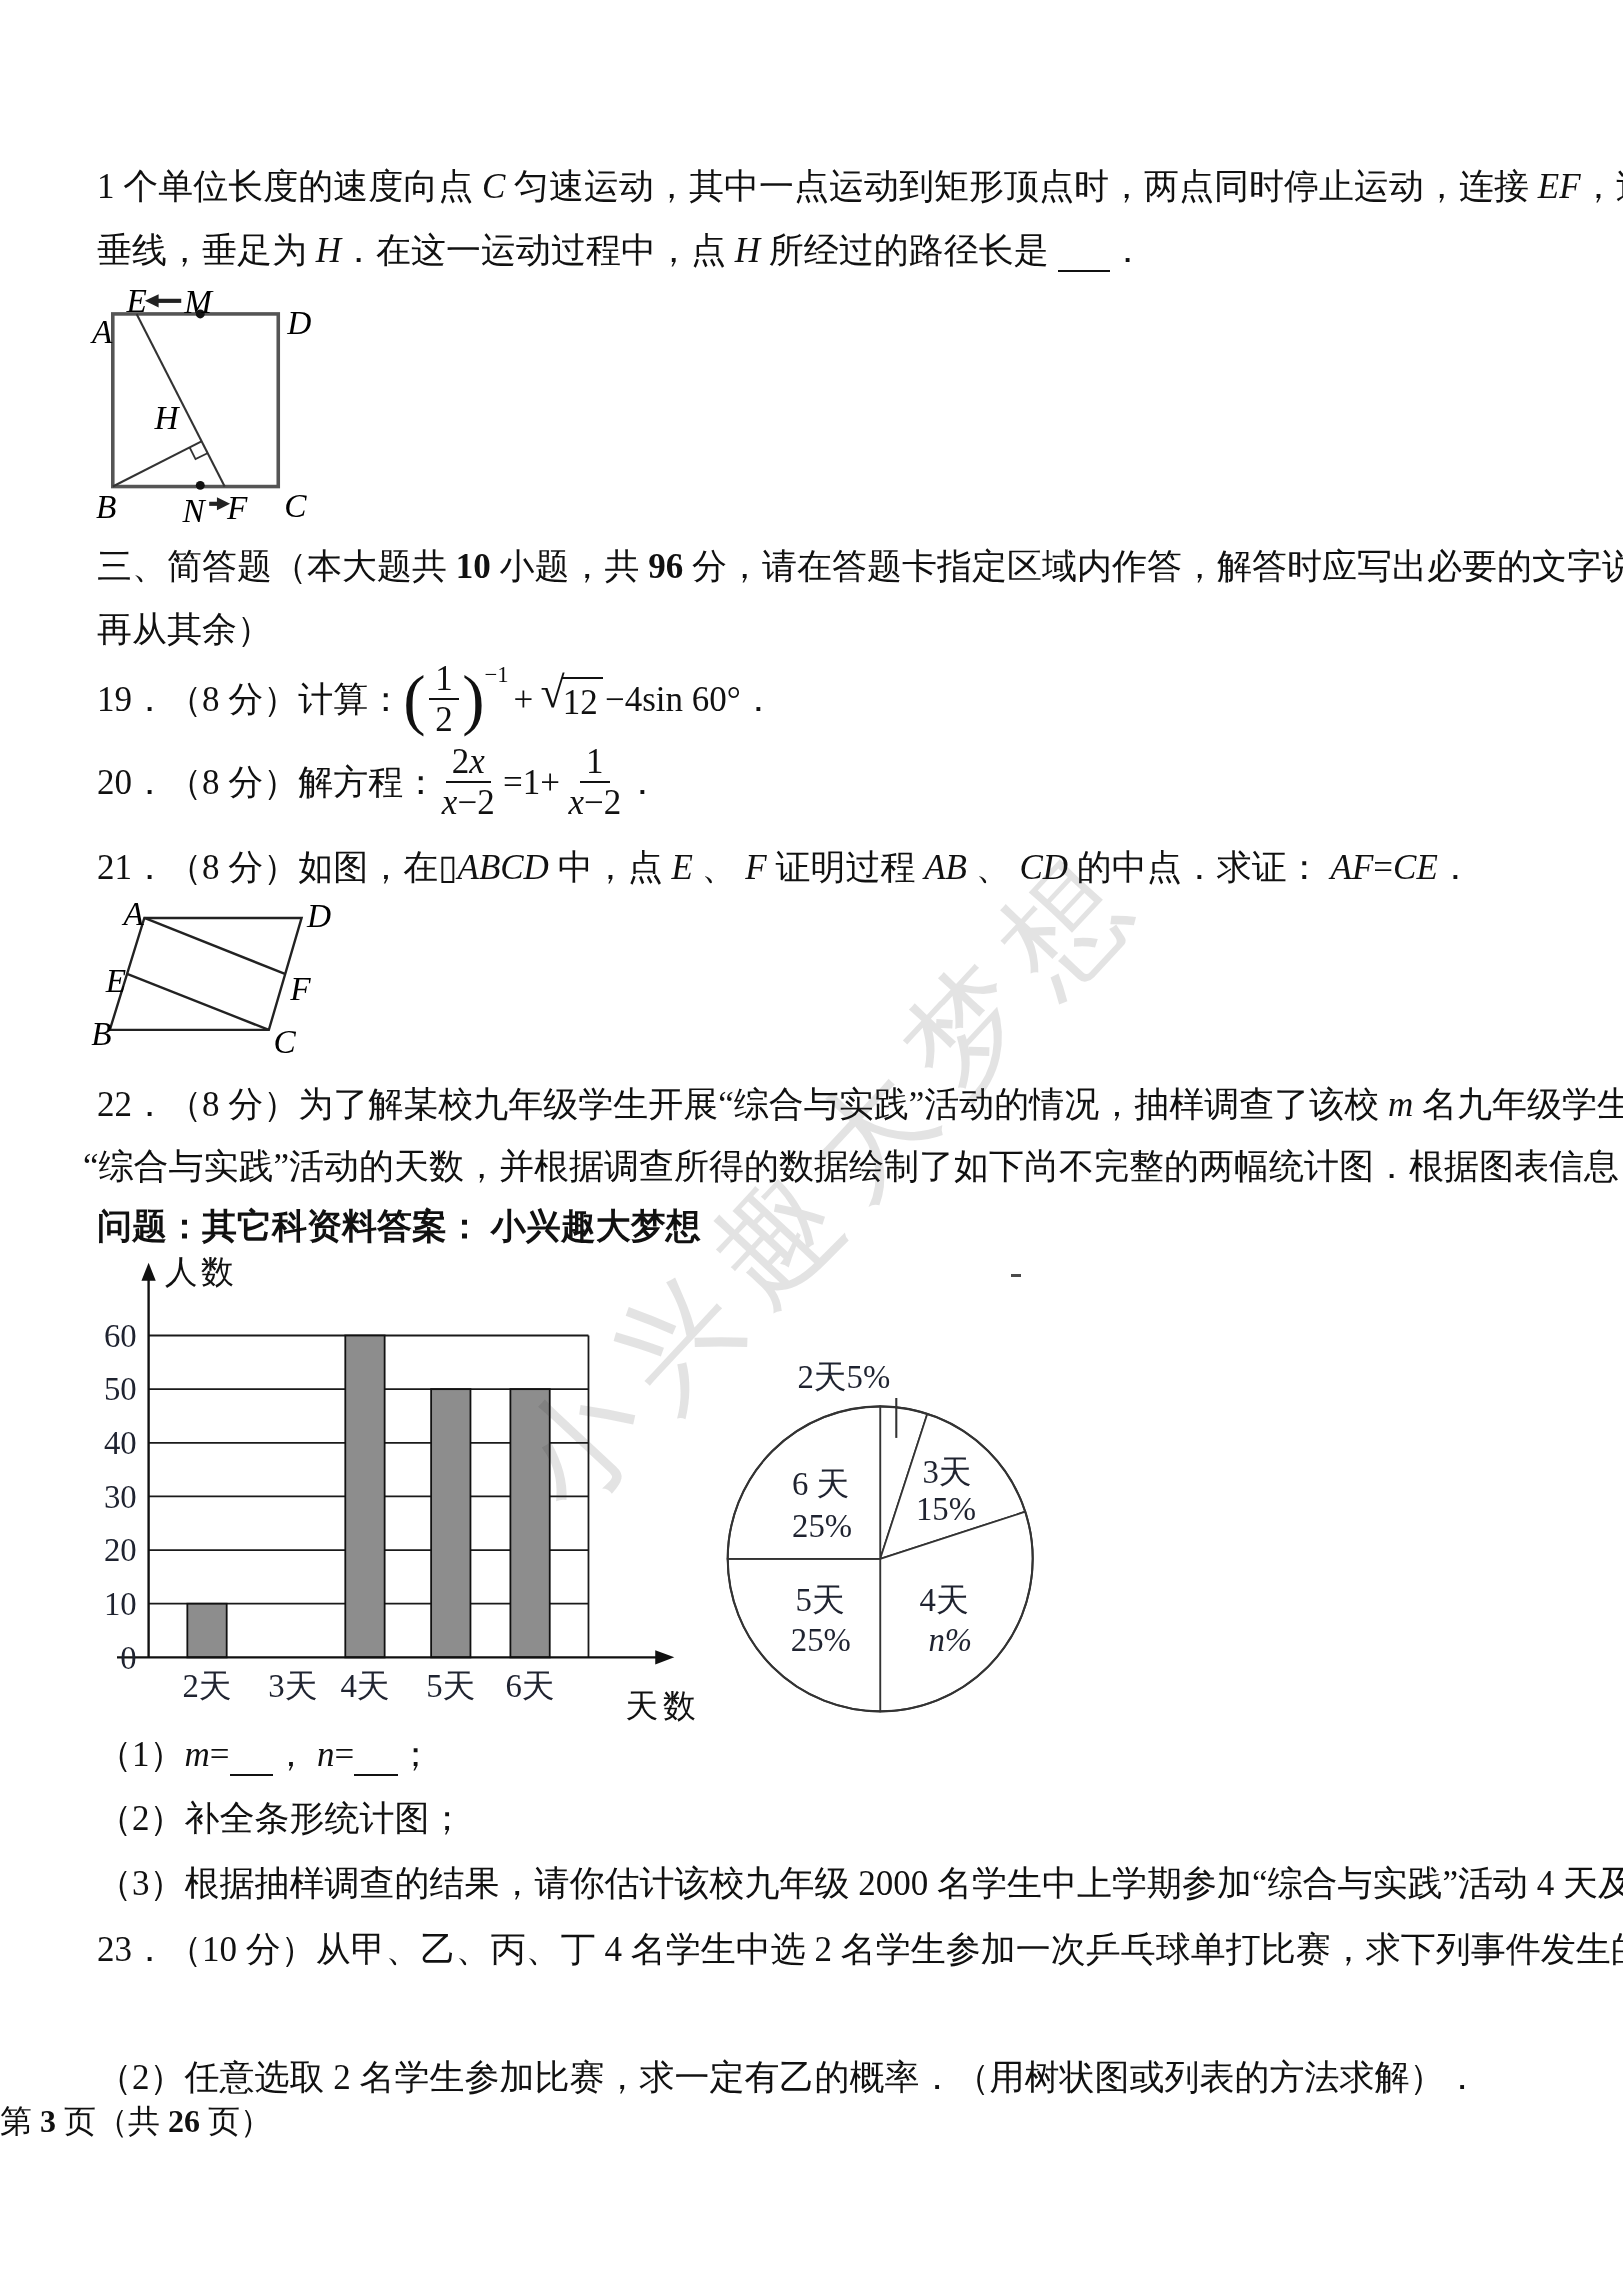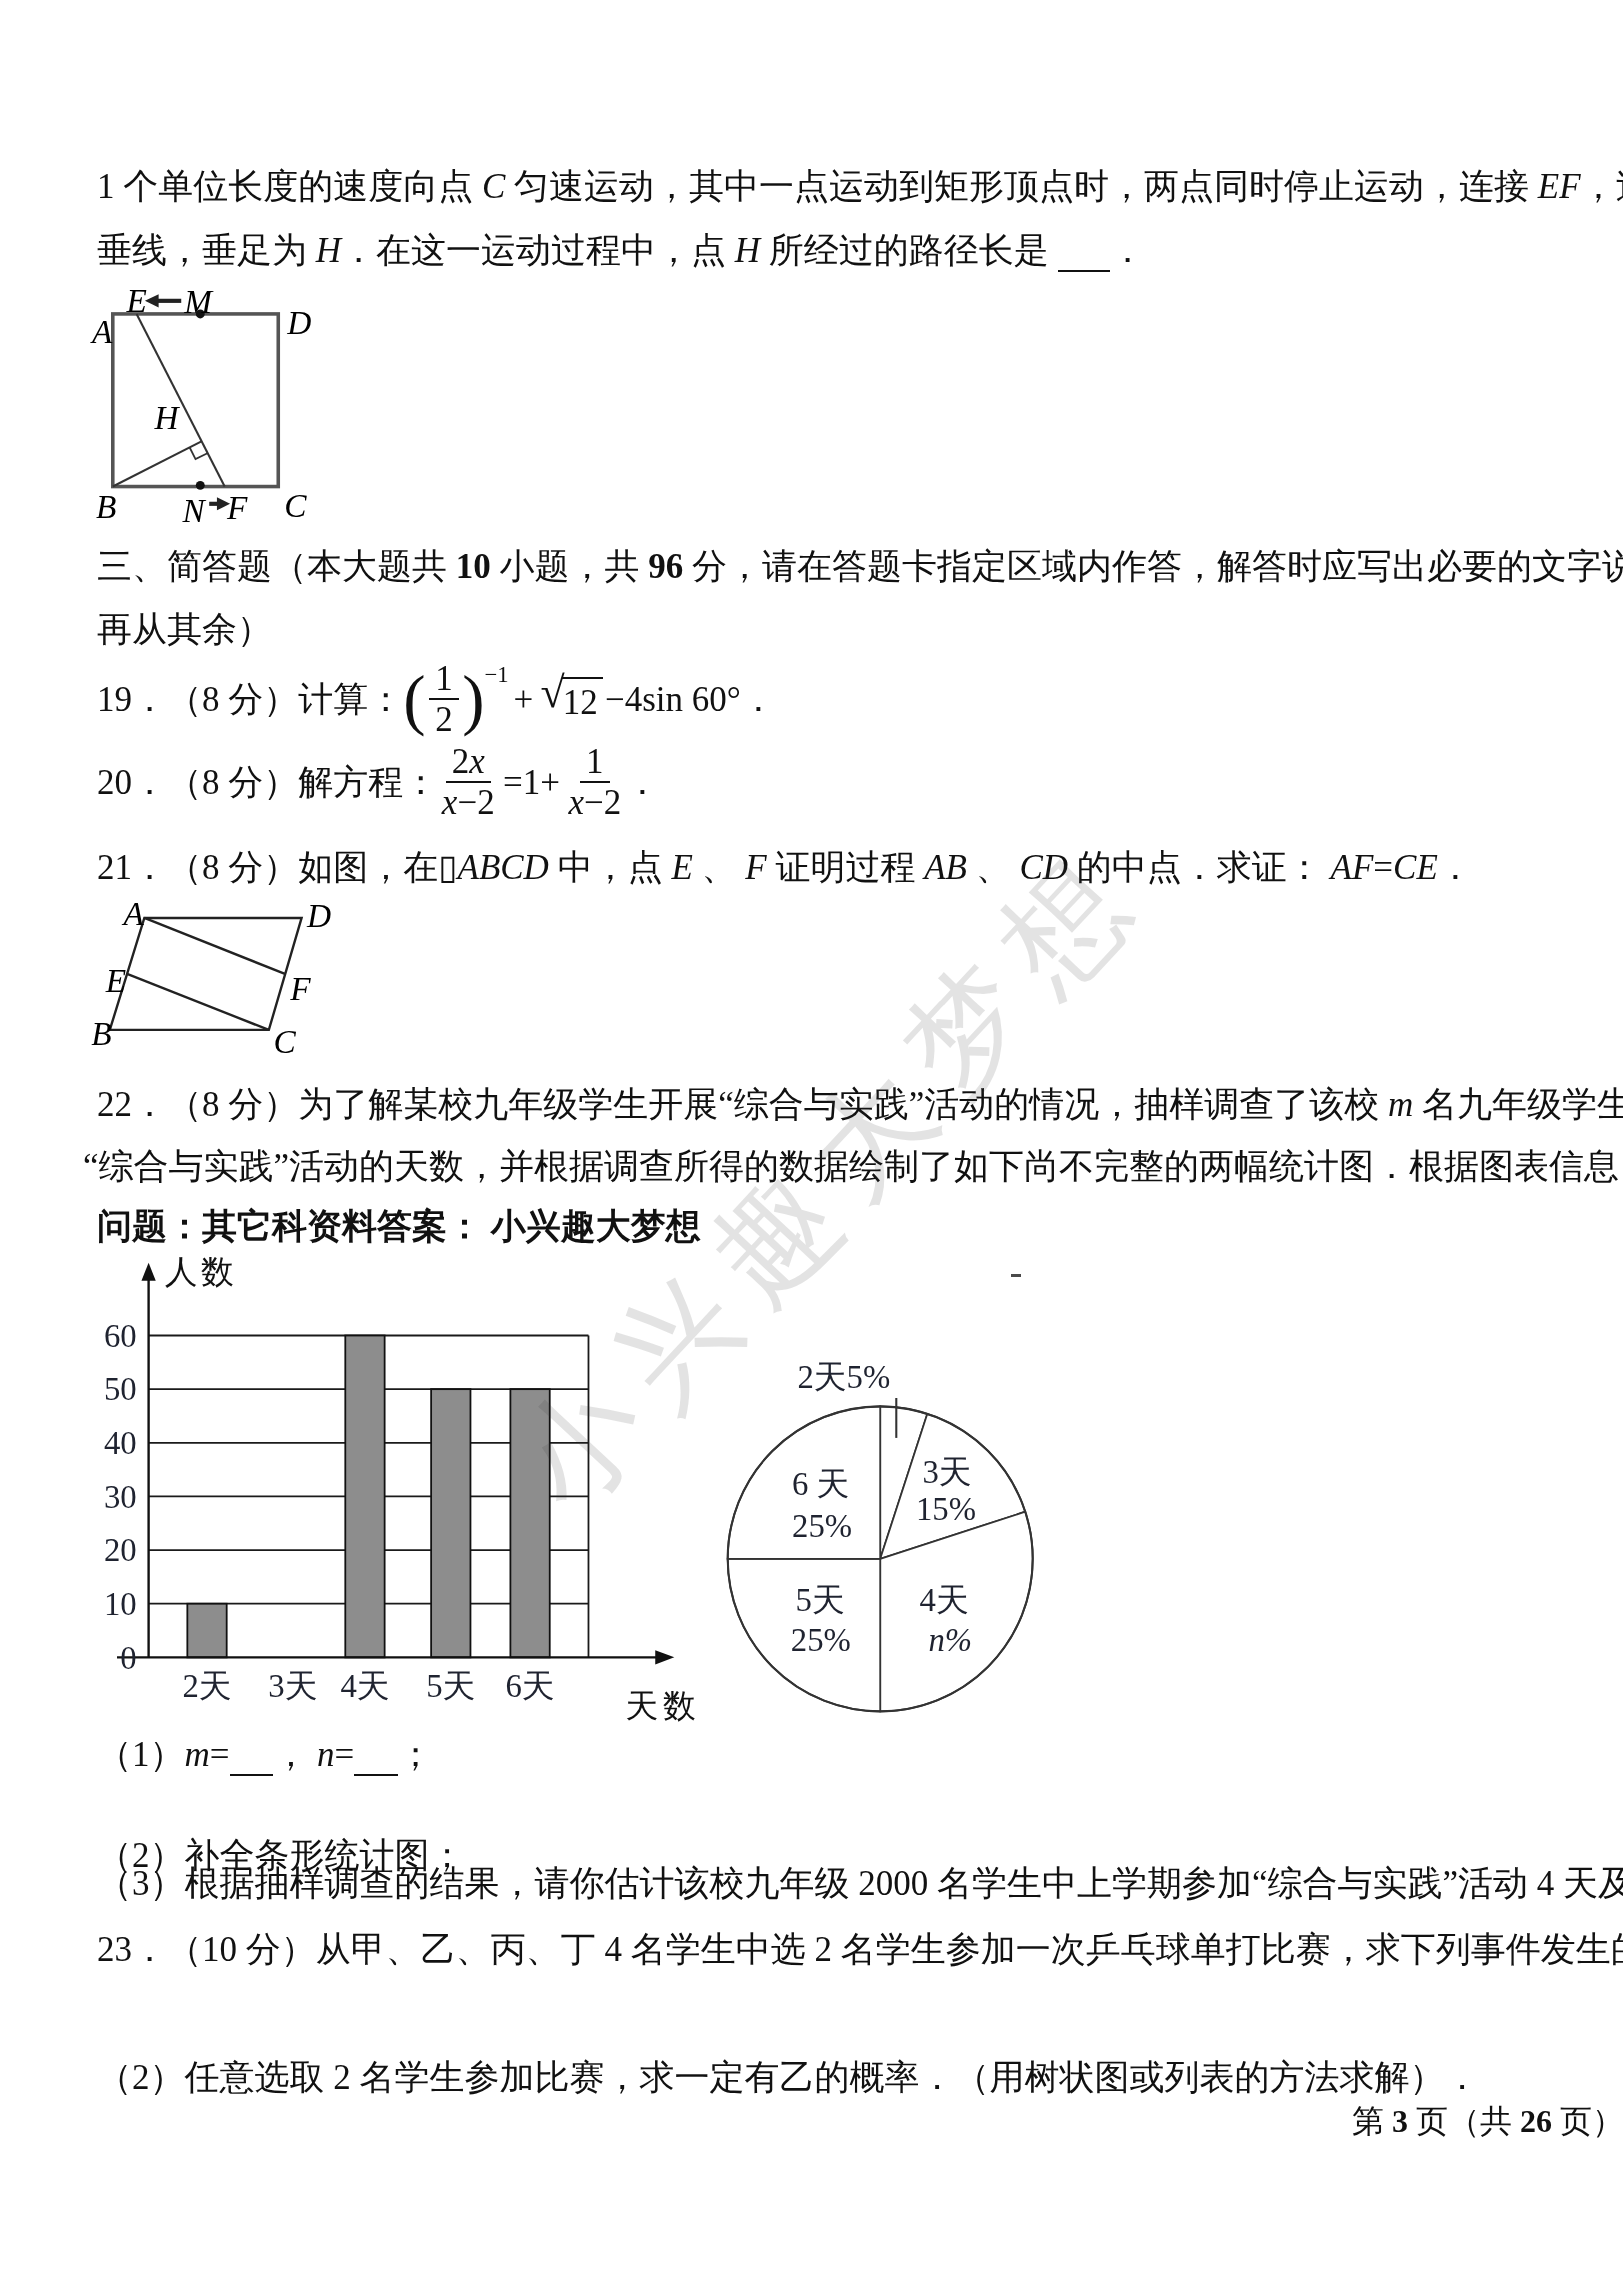--- a/index.html
+++ b/index.html
@@ -19,21 +19,21 @@
   .op{margin:0 4.8px;}
   .sqrt{display:inline-flex;align-items:flex-start;margin:0 2.4px;}
   .sqrt .sign{font-size:44px;line-height:1;margin-top:-4.8px;}
   .sqrt .rad{border-top:2.4px solid #111;padding:2.4px 4.8px 0 1.2px;margin-left:-3px;margin-top:1.2px;}
   .watermark{position:absolute;left:507px;top:1371px;font-size:119px;letter-spacing:22.7px;
     color:rgba(60,60,60,0.14);transform:rotate(-47deg);transform-origin:60px 60px;
     white-space:nowrap;z-index:5;pointer-events:none;font-family:"Liberation Sans","DejaVu Sans",sans-serif;}
   .stray{position:absolute;background:#4a4a4a;}
   svg{position:absolute;overflow:visible;}
   svg text{font-family:"Liberation Serif","DejaVu Serif",serif;}
-  .footer{position:absolute;left:0;right:0;text-align:right;font-size:32px;}
+  .footer{position:absolute;left:0;right:0;text-align:left;font-size:32px;}
 </style>
 </head>
 <body>
 
 <div class="page">
 
   <div class="watermark">小兴趣大梦想</div>
 
   <div class="tline" style="left:97px;top:166px;"><span>1 个单位长度的速度向点 </span><span class="it">C</span><span> 匀速运动，其中一点运动到矩形顶点时，两点同时停止运动，连接 </span><span class="it">EF</span><span>，过点 </span></div>
   <div class="tline" style="left:97px;top:230px;"><span>垂线，垂足为 </span><span class="it">H</span><span>．在这一运动过程中，点 </span><span class="it">H</span><span> 所经过的路径长是 </span><span class="ul">&nbsp;&nbsp;&nbsp;&nbsp;&nbsp;&nbsp;</span><span>．</span></div>
@@ -159,21 +159,21 @@
       <text x="386" y="298" font-size="55" fill="#1f2330">15%</text>
       <text x="392" y="452" font-size="55" fill="#1f2330">4天</text>
       <text x="407" y="519" font-size="55" fill="#1f2330" font-style="italic">n%</text>
       <text x="184" y="452" font-size="55" fill="#1f2330">5天</text>
       <text x="176" y="519" font-size="55" fill="#1f2330">25%</text>
       <text x="178" y="257" font-size="55" fill="#1f2330">6 天</text>
       <text x="178" y="328" font-size="55" fill="#1f2330">25%</text>
     </svg>
 
   <div class="tline" style="left:97px;top:1734px;"><span>（1）</span><span class="it">m</span><span>=</span><span class="ul">&nbsp;&nbsp;&nbsp;&nbsp;&nbsp;</span><span>， </span><span class="it">n</span><span>=</span><span class="ul">&nbsp;&nbsp;&nbsp;&nbsp;&nbsp;</span><span>；</span></div>
-  <div class="tline" style="left:97px;top:1798px;margin-top:37px;"><span>（2）补全条形统计图；</span></div>
+  <div class="tline" style="left:97px;top:1798px;"><span>（2）补全条形统计图；</span></div>
   <div class="tline" style="left:97px;top:1863px;"><span>（3）根据抽样调查的结果，请你估计该校九年级 2000 名学生中上学期参加“综合与实践”活动 4 天及以上的人数．</span></div>
 
   <div class="tline" style="left:97px;top:1929px;"><span>23．（10 分）从甲、乙、丙、丁 4 名学生中选 2 名学生参加一次乒乓球单打比赛，求下列事件发生的概率．</span></div>
   <div class="tline" style="left:97px;top:2057px;"><span>（2）任意选取 2 名学生参加比赛，求一定有乙的概率．（用树状图或列表的方法求解）．</span></div>
 
   <div class="footer" style="top:2100px;"><span>第 </span><span class="bd">3</span><span> 页（共 </span><span class="bd">26</span><span> 页）</span></div>
 
 </div>
 
 

